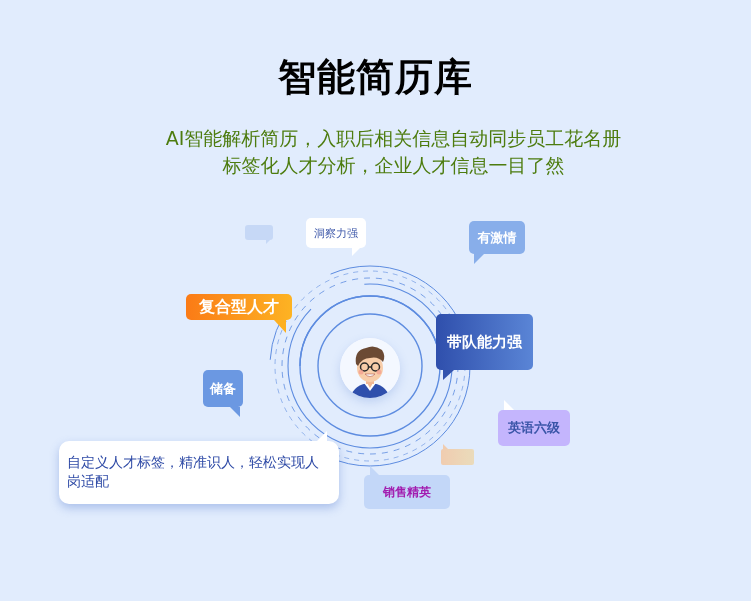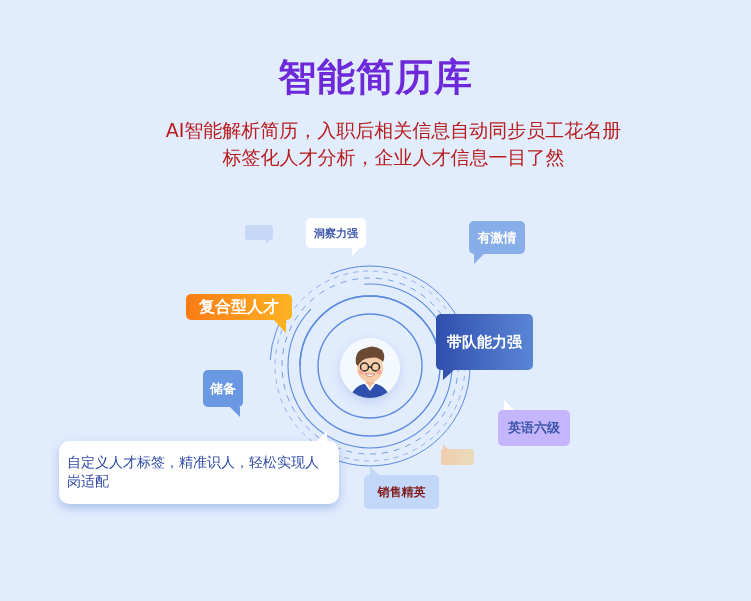--- a/index.html
+++ b/index.html
@@ -5,59 +5,59 @@
     * { margin: 0; padding: 0; box-sizing: border-box; }
     html, body { width: 751px; height: 601px; overflow: hidden; }
     body {
       background: #e1ecfd;
       font-family: "DejaVu Sans", "Liberation Sans", sans-serif;
       position: relative;
     }
     .title {
       position: absolute; left: 0; right: 0; top: 52px;
       text-align: center; font-size: 38px; font-weight: bold;
-      color: #6d28d9; letter-spacing: 1px;
+      color: #000000; letter-spacing: 1px;
     }
     .subtitle {
-      position: absolute; left: 0; right: 0; top: 117px;
-      text-align: center; font-size: 19px; color: #b91c1c;
+      position: absolute; left: 0; right: 0; top: 125px;
+      text-align: center; font-size: 19px; color: #4d7c0f;
       line-height: 27px;
       margin-left: 36px;
     }
     .subtitle div { white-space: nowrap; }
     .rings { position: absolute; left: 0; top: 0; width: 751px; height: 601px; }
     .avatar {
       position: absolute; left: 340px; top: 338px; width: 60px; height: 60px;
       border-radius: 50%; background: #f4f8ff; overflow: hidden;
       box-shadow: 0 4px 10px rgba(90,130,210,0.25);
     }
     .bubble {
       position: absolute; border-radius: 5px; display: flex;
       align-items: center; justify-content: center; white-space: nowrap;
     }
     .bubble .tail {
       position: absolute; width: 0; height: 0;
     }
-    .b-dongcha { left: 306px; top: 218px; width: 60px; height: 30px; background: #fff; color: #3a55a8; font-size: 11px; font-weight: bold; }
+    .b-dongcha { left: 306px; top: 218px; width: 60px; height: 30px; background: #fff; color: #3a55a8; font-size: 11px; font-weight: normal; }
     .b-dongcha .tail { right: 6px; bottom: -8px; border-left: 0 solid transparent; border-right: 8px solid transparent; border-top: 8px solid #fff; }
     .b-small { left: 245px; top: 225px; width: 28px; height: 15px; background: #c6d8f6; border-radius: 3px; }
     .b-small .tail { right: 3px; bottom: -4px; border-right: 4px solid transparent; border-top: 4px solid #c6d8f6; }
     .b-youji { left: 453px; top: 221px; width: 56px; height: 33px; background: #88aeea; color: #fff; font-size: 13px; font-weight: bold; margin-left: 16px; }
     .b-youji .tail { left: 5px; bottom: -10px; border-left: 0 solid transparent; border-right: 10px solid transparent; border-top: 10px solid #88aeea; }
     .b-fuhe { left: 186px; top: 294px; width: 106px; height: 26px; background: linear-gradient(90deg, #fb7b16, #fdb323); color: #fff; font-size: 16px; font-weight: bold; }
     .b-fuhe .tail { right: 6px; bottom: -13px; border-left: 12px solid transparent; border-top: 13px solid #fdb020; }
     .b-daidui { left: 436px; top: 314px; width: 97px; height: 56px; background: linear-gradient(90deg, #2f4fac, #5a85d6); color: #fff; font-size: 15px; font-weight: bold; }
     .b-daidui .tail { left: 7px; bottom: -10px; border-right: 11px solid transparent; border-top: 10px solid #3454ae; }
     .b-chubei { left: 203px; top: 370px; width: 40px; height: 37px; background: #6b98e2; color: #fff; font-size: 13px; font-weight: bold; }
     .b-chubei .tail { right: 3px; bottom: -10px; border-left: 10px solid transparent; border-top: 10px solid #6b98e2; }
     .b-yingyu { left: 498px; top: 410px; width: 72px; height: 36px; background: #c4b5fd; color: #3a55a8; font-size: 13px; font-weight: bold; }
     .b-yingyu .tail { left: 6px; top: -10px; border-right: 10px solid transparent; border-bottom: 10px solid #fff; }
     .b-orange { left: 441px; top: 449px; width: 33px; height: 16px; background: linear-gradient(90deg, #f2c9a8, #ecdab4); border-radius: 2px; opacity: 0.9; }
     .b-orange .tail { left: 2px; top: -5px; border-right: 5px solid transparent; border-bottom: 5px solid #f2c9a8; }
-    .b-xiaoshou { left: 364px; top: 475px; width: 75px; height: 34px; background: #c3d7f8; color: #7f1d1d; font-size: 12px; font-weight: bold; }
+    .b-xiaoshou { left: 364px; top: 475px; width: 86px; height: 34px; background: #c3d7f8; color: #a21caf; font-size: 12px; font-weight: bold; }
     .b-xiaoshou .tail { left: 6px; top: -9px; border-right: 9px solid transparent; border-bottom: 9px solid #c3d7f8; }
     .feature-card {
       position: absolute; left: 59px; top: 441px; width: 280px; height: 63px;
       background: #fff; border-radius: 10px; padding: 12px 8px;
       box-shadow: 0 4px 10px rgba(70,110,200,0.35);
       color: #2e4aa6; font-size: 14px; line-height: 19px;
     }
     .feature-card .tail { position: absolute; right: 12px; top: -10px; width: 0; height: 0; border-left: 10px solid transparent; border-bottom: 10px solid #fff; }
   </style>
 </head>

